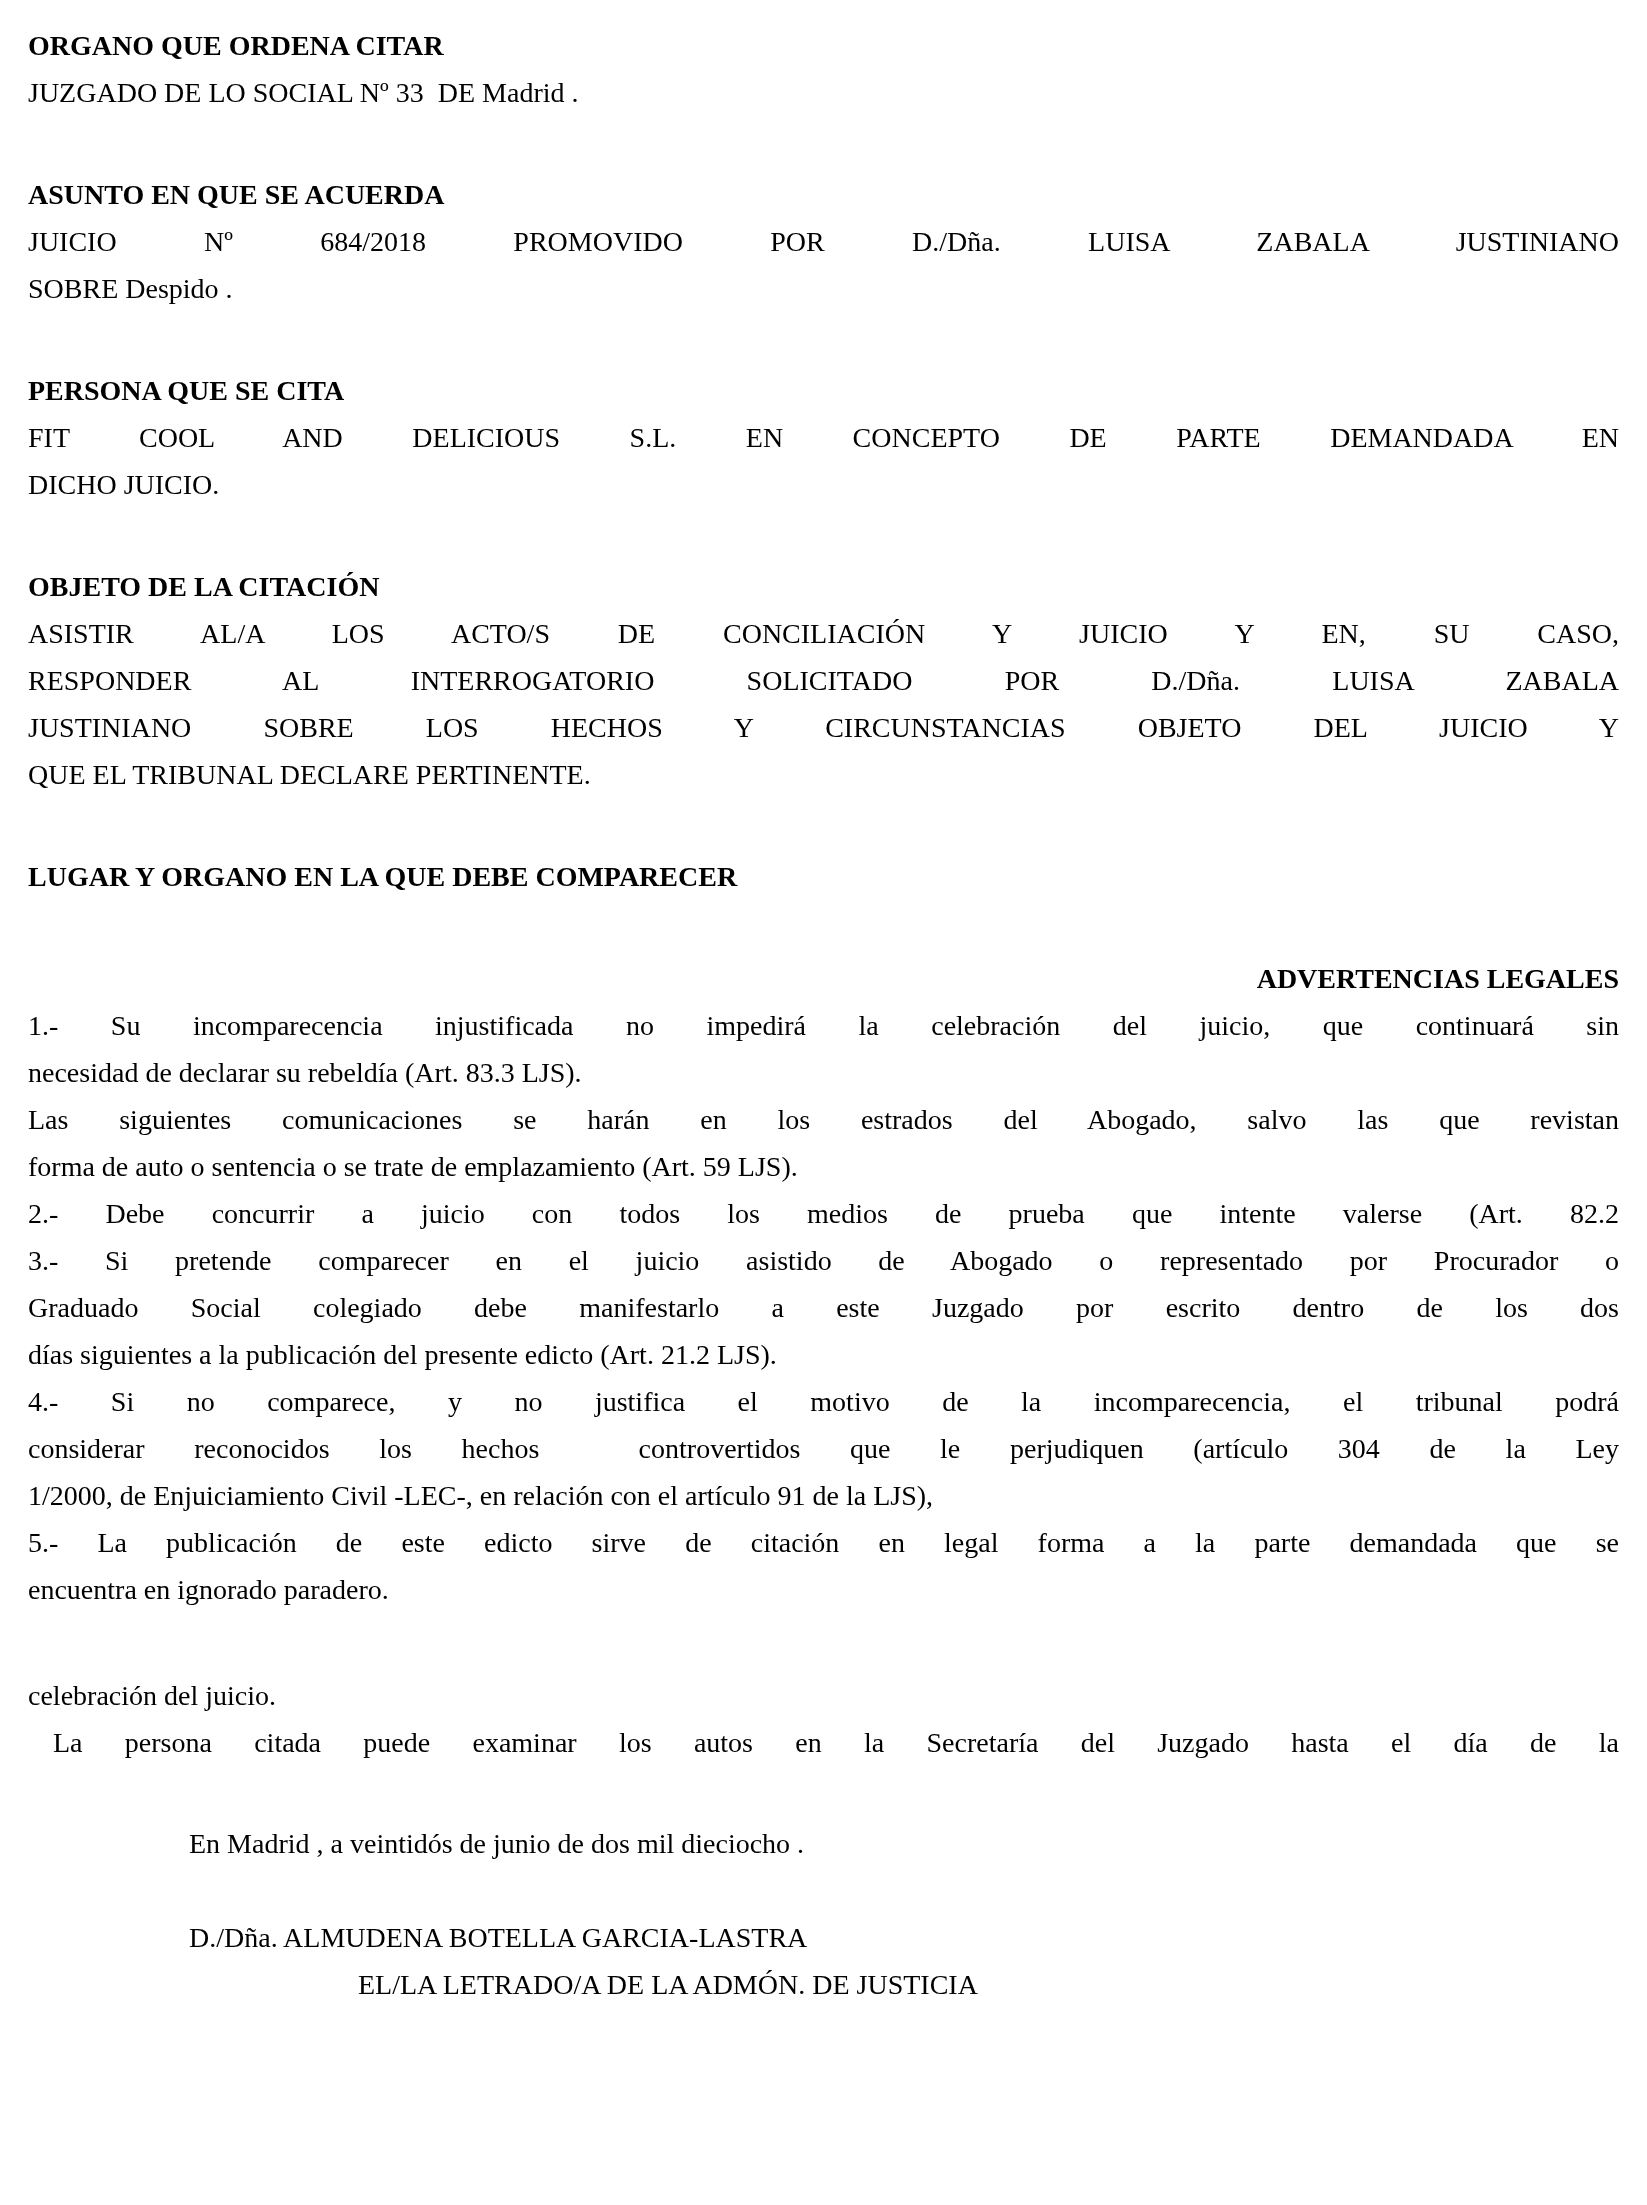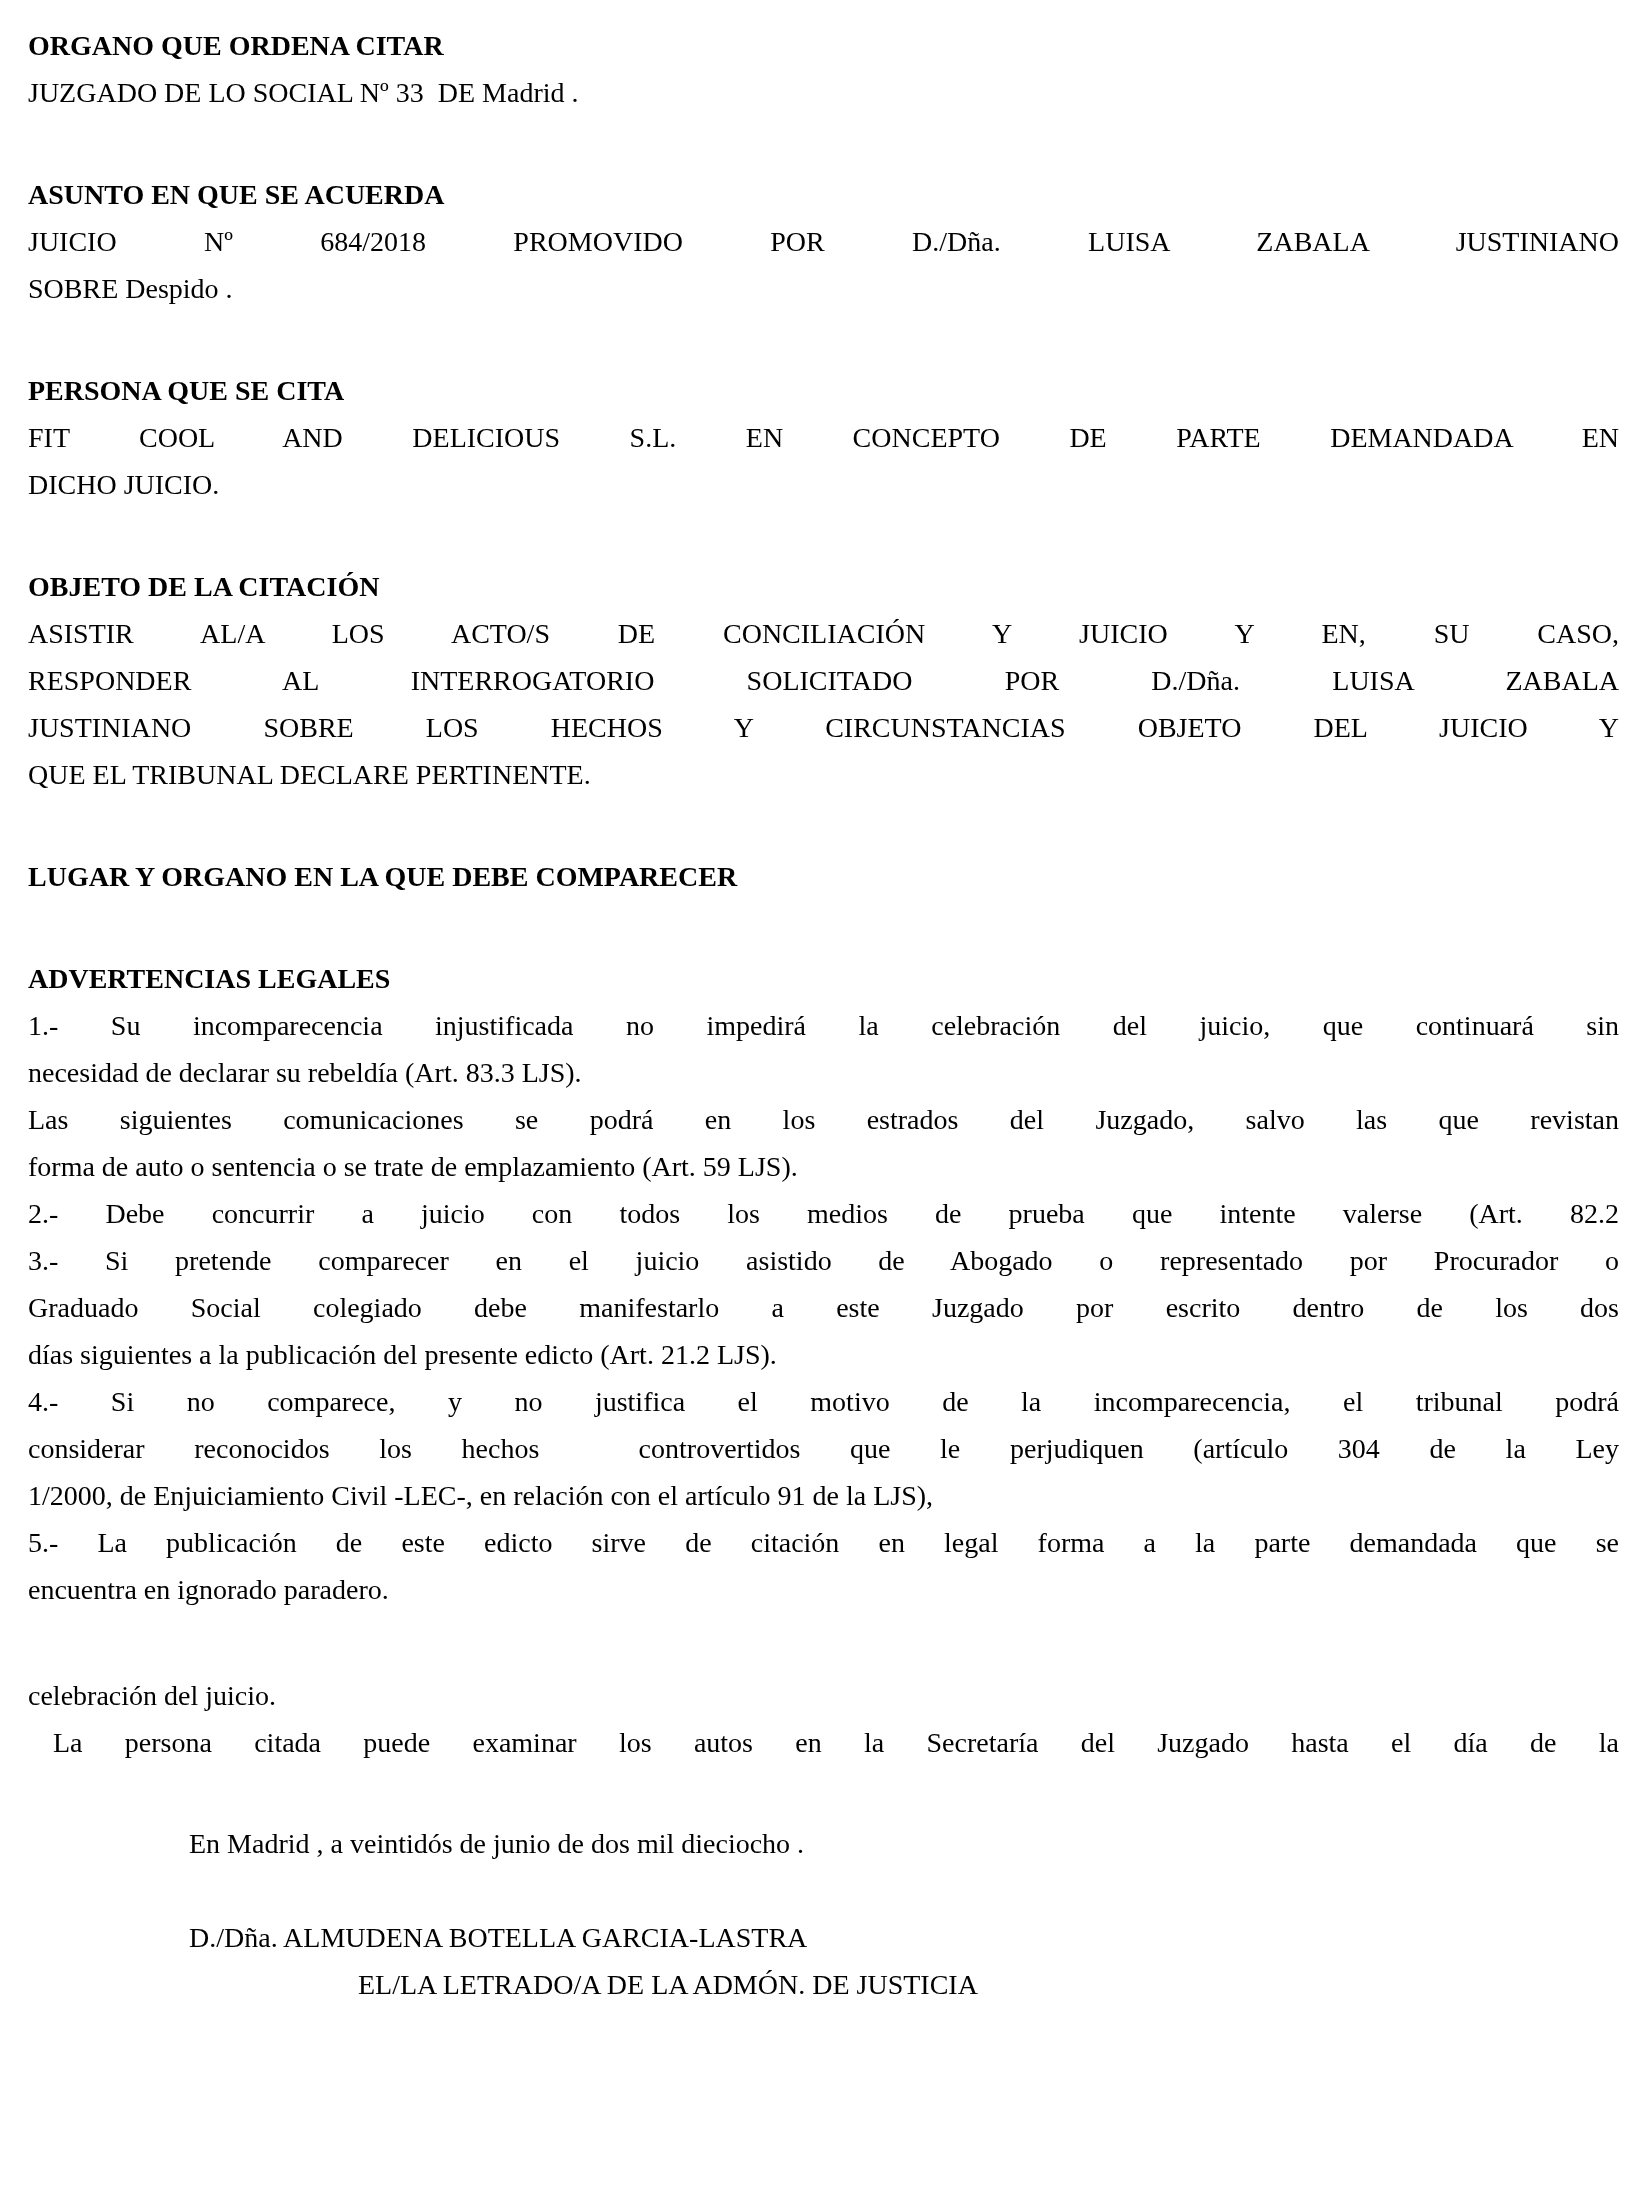--- a/index.html
+++ b/index.html
@@ -13,21 +13,21 @@
     font-family: "Liberation Serif", "DejaVu Serif", serif;
     font-size: 28px;
     overflow: hidden;
   }
   .sec { margin-top: 55px; }
   .sec-first   { margin-top: 0; }
   .sec-examen  { margin-top: 59px; }
   .sec-fecha   { margin-top: 54px; }
   .sec-firma   { margin-top: 47px; }
   .heading { font-weight: 700; line-height: 47px; min-height: 47px; }
-  .center  { text-align: left; }
+  .center  { text-align: right; }
   .line { line-height: 47px; min-height: 47px; }
   .line.j {
     text-align: justify;
     text-align-last: justify;
     -moz-text-align-last: justify;
   }
   .b { font-weight: 700; }
 </style>
 </head>
 <body>
@@ -69,21 +69,21 @@
 
   <section class="sec">
     <div class="heading">LUGAR Y ORGANO EN LA QUE DEBE COMPARECER</div>
   </section>
 
   <section class="sec">
     <div class="heading center">ADVERTENCIAS LEGALES</div>
     <div>
         <div class="line j"><span>1.- Su incomparecencia injustificada no impedirá la celebración del juicio, que continuará sin</span></div>
         <div class="line"><span>necesidad de declarar su rebeldía (Art. 83.3 LJS).</span></div>
-        <div class="line j"><span>Las siguientes comunicaciones se podrá en los estrados del Juzgado, salvo las que revistan</span></div>
+        <div class="line j"><span>Las siguientes comunicaciones se harán en los estrados del Abogado, salvo las que revistan</span></div>
         <div class="line"><span>forma de auto o sentencia o se trate de emplazamiento (Art. 59 LJS).</span></div>
         <div class="line j"><span>2.- Debe concurrir a juicio con todos los medios de prueba que intente valerse (Art. 82.2</span></div>
         <div class="line j"><span>3.- Si pretende comparecer en el juicio asistido de Abogado o representado por Procurador o</span></div>
         <div class="line j"><span>Graduado Social colegiado debe manifestarlo a este Juzgado por escrito dentro de los dos</span></div>
         <div class="line"><span>días siguientes a la publicación del presente edicto (Art. 21.2 LJS).</span></div>
         <div class="line j"><span>4.- Si no comparece, y no justifica el motivo de la incomparecencia, el tribunal podrá</span></div>
         <div class="line j"><span>considerar reconocidos los hechos&nbsp; controvertidos que le perjudiquen (artículo 304 de la Ley</span></div>
         <div class="line"><span>1/2000, de Enjuiciamiento Civil -LEC-, en relación con el artículo 91 de la LJS),</span></div>
         <div class="line j"><span>5.- La publicación de este edicto sirve de citación en legal forma a la parte demandada que se</span></div>
         <div class="line"><span>encuentra en ignorado paradero.</span></div>

